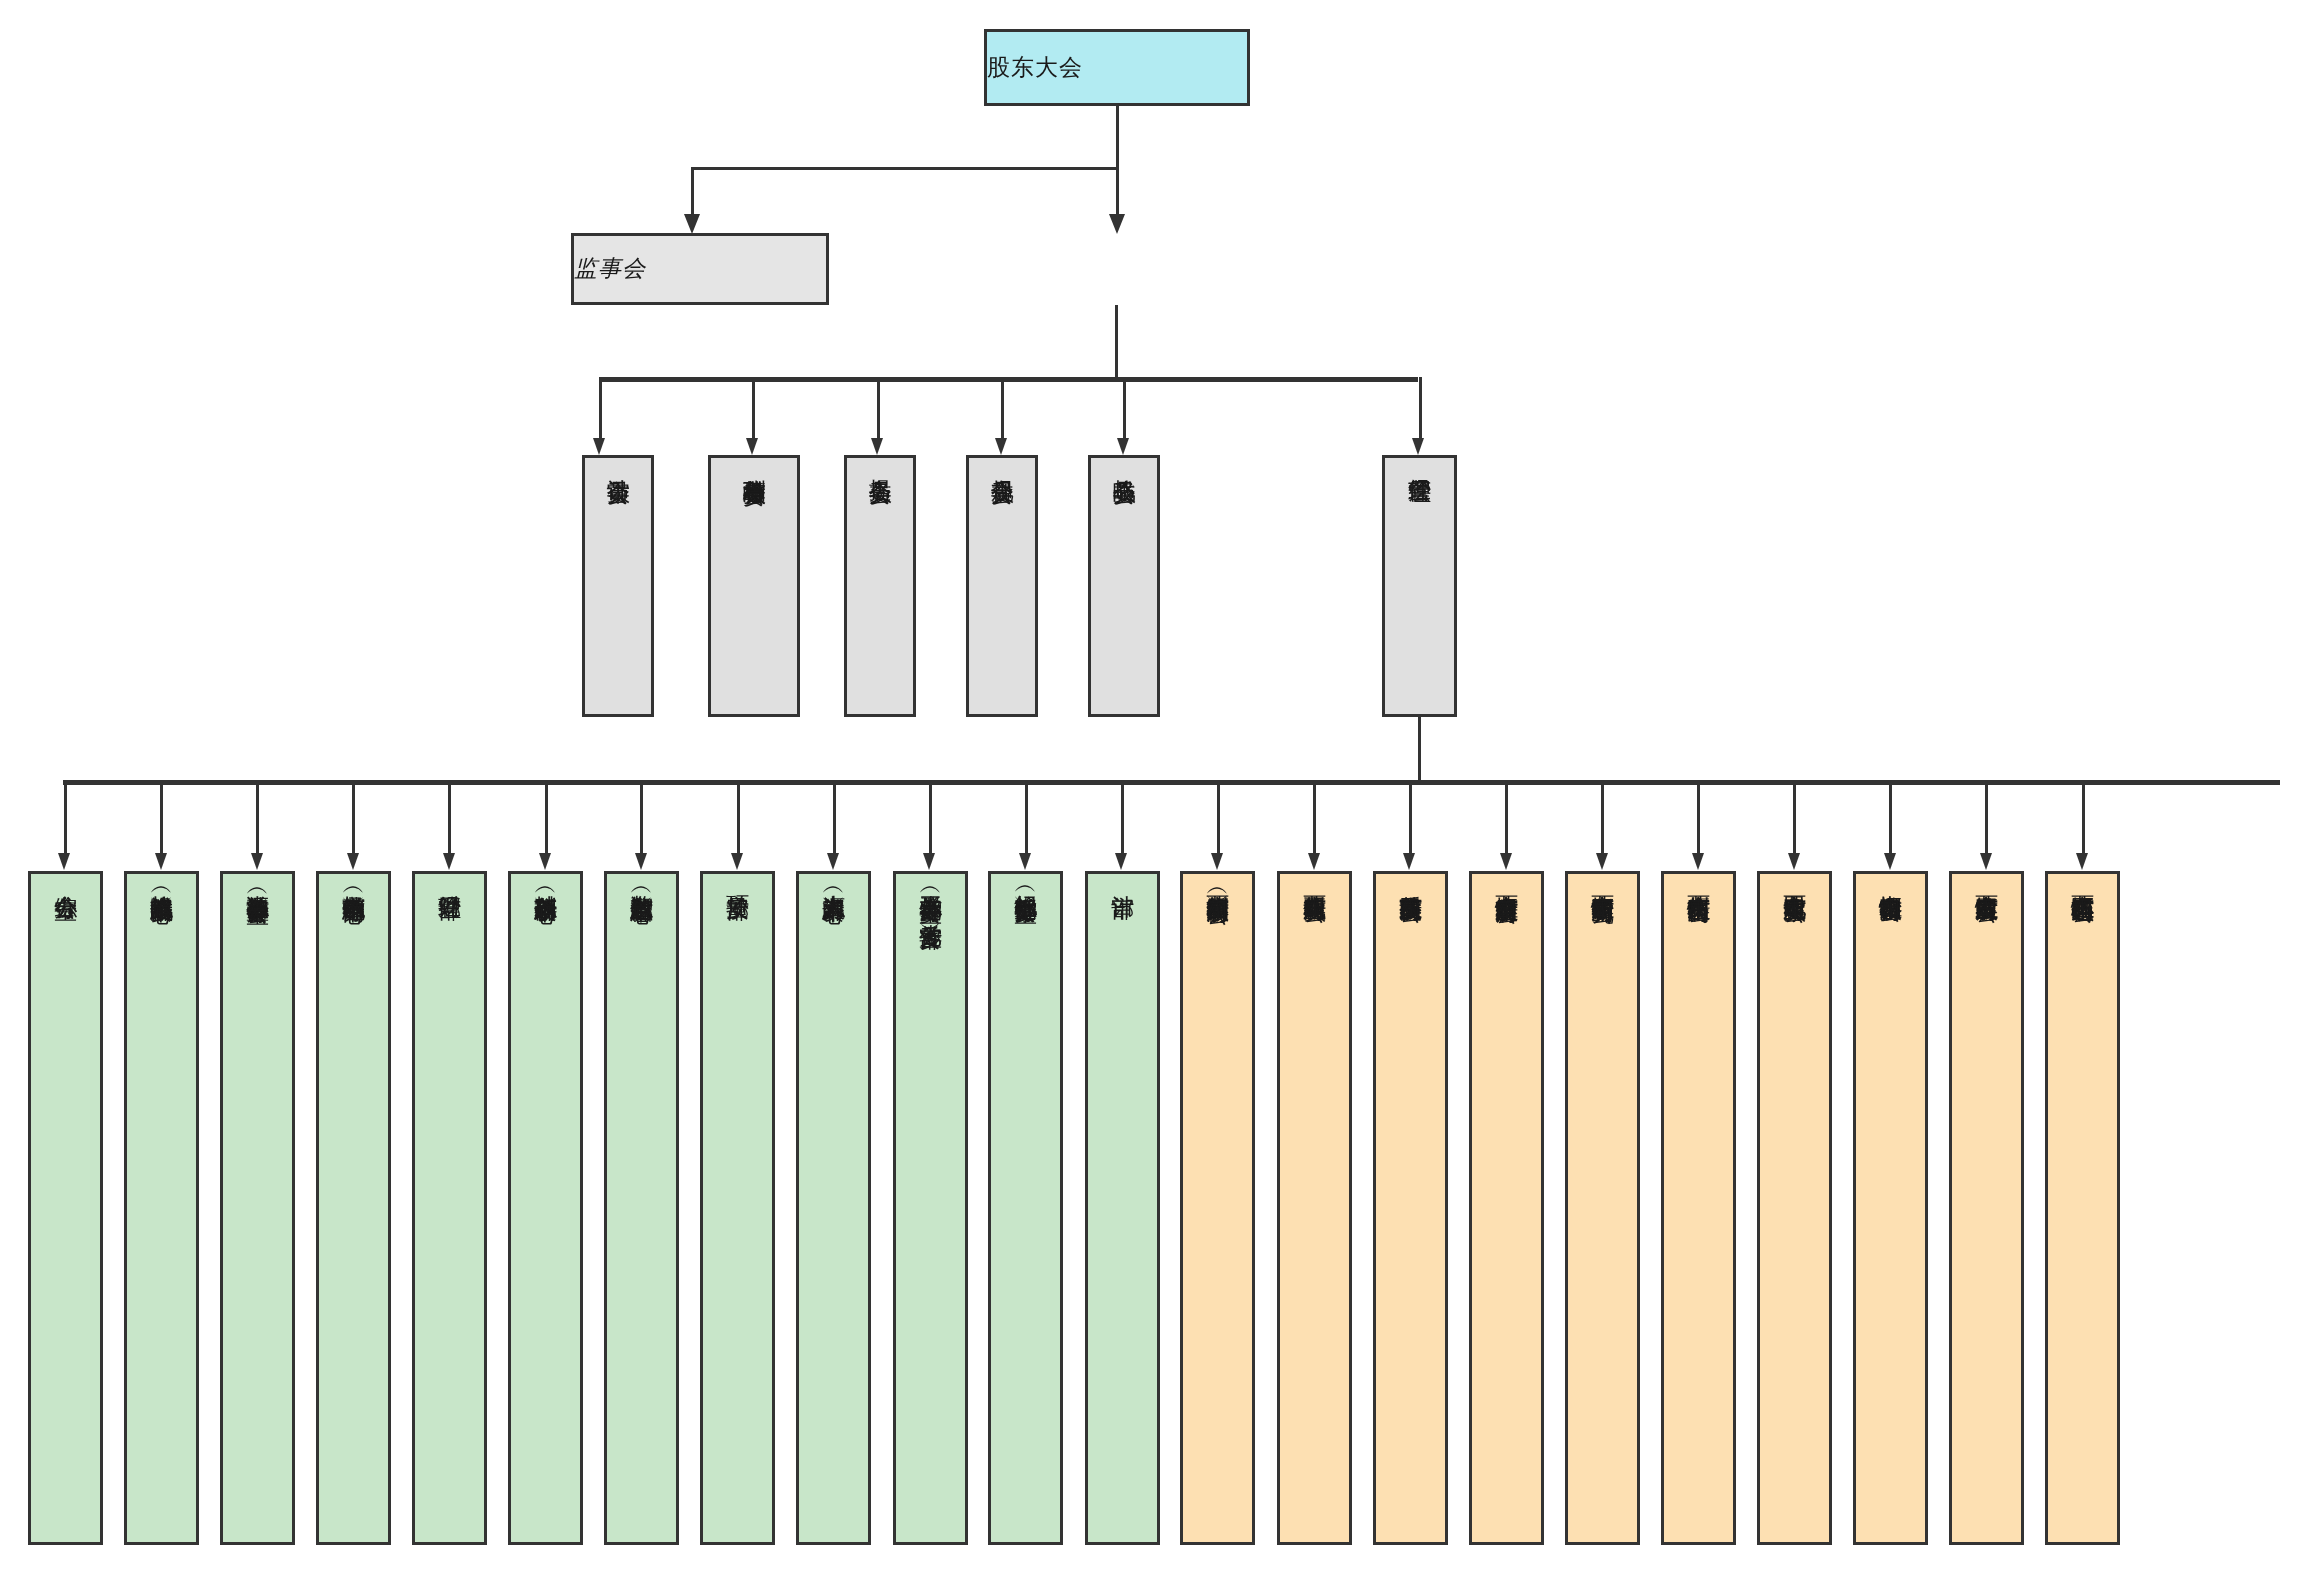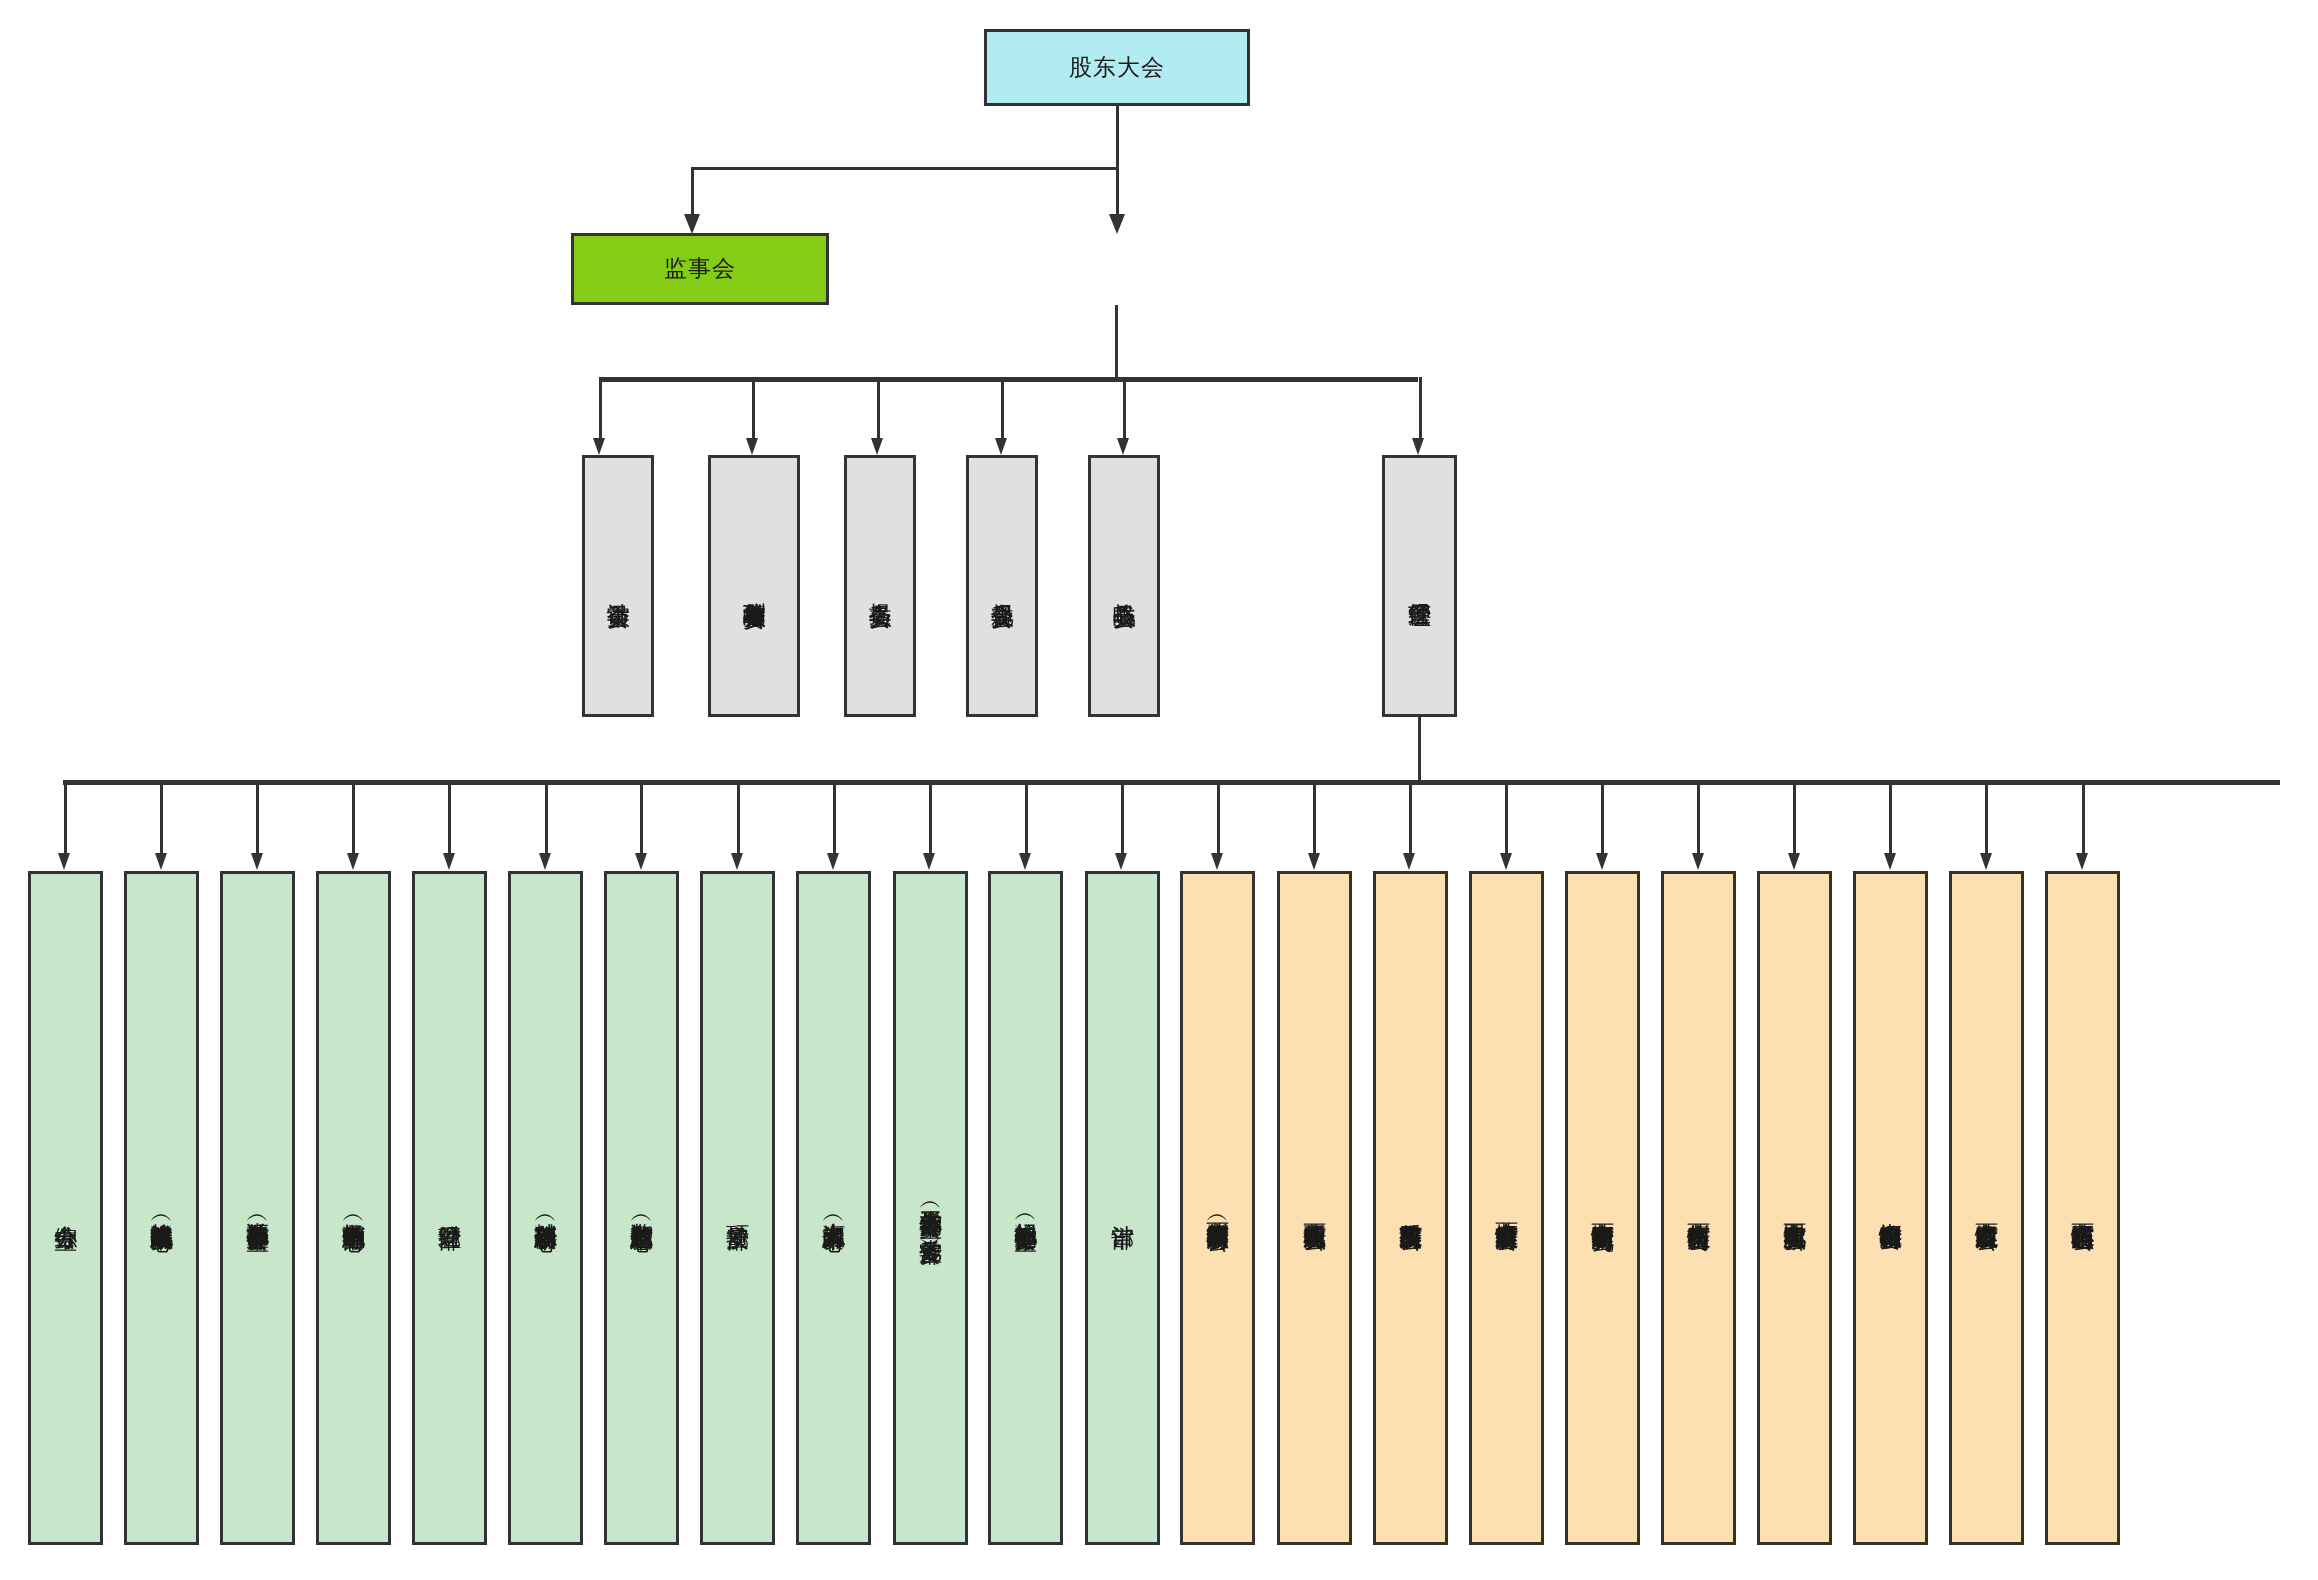--- a/index.html
+++ b/index.html
@@ -16,21 +16,21 @@
     height: 1581px;
     background: #ffffff;
     overflow: hidden;
   }
   .node {
     position: absolute;
     box-sizing: border-box;
     border: 3.5px solid #333333;
     display: flex;
     align-items: center;
-    justify-content: center;
+    justify-content: flex-start;
     text-align: center;
     color: #1a1a1a;
     line-height: 1.18;
   }
   .node.horiz {
     font-size: 23px;
     letter-spacing: 1px;
   }
   
   .node.vert {
@@ -44,21 +44,21 @@
   }
   .node.vert .txt {
     display: block;
     max-height: 100%;
   }
   .node.vert.two-col .txt {
     
     max-height: 100%;
   }
   .fill-cyan  { background: #b2ebf2; }
-  .fill-blue  { background: #84cc16; }
+  .fill-blue  { background: #e5e5e5; font-style: italic; }
   .fill-gray  { background: #e0e0e0; }
   .fill-green { background: #c8e6c9; }
   .fill-orange{ background: #fde0b2; }
 
   
   .vline {
     position: absolute;
     width: 2.5px;
     background: #333333;
   }

